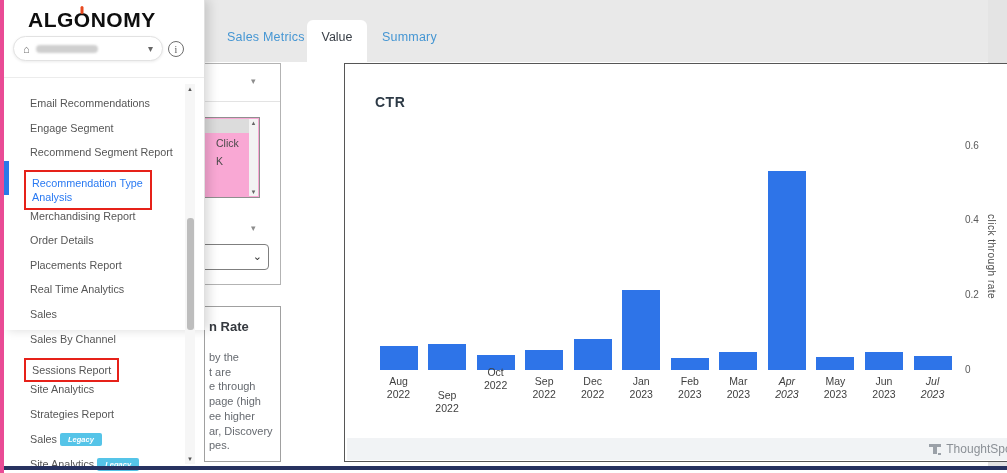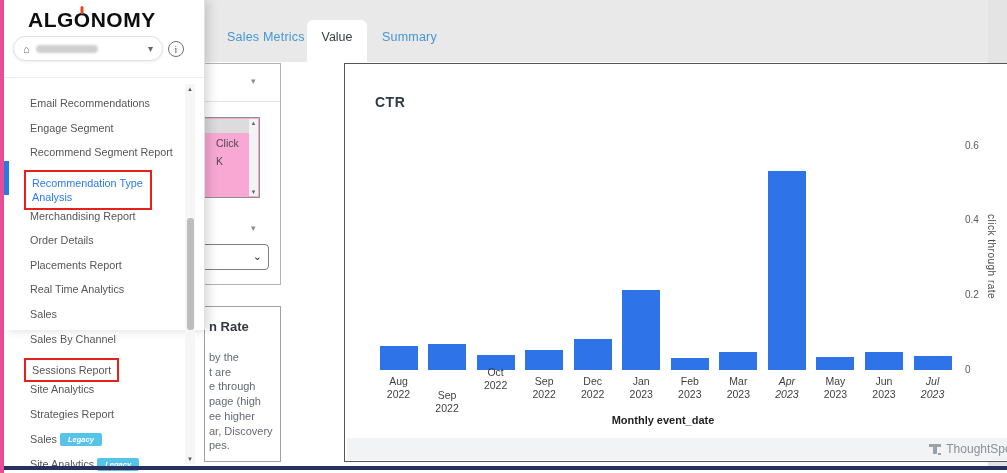--- a/index.html
+++ b/index.html
@@ -199,21 +199,20 @@
           <div>2023</div>
         </div>
       </div>
     <div id="yticks">
         <div class="yt" style="top: 300px;">0</div>
         <div class="yt" style="top: 225.2px;">0.2</div>
         <div class="yt" style="top: 150.4px;">0.4</div>
         <div class="yt" style="top: 75.6px;">0.6</div>
       </div>
     <div class="ylab">click through rate</div>
-    <div class="xlab">Monthly event_date</div>
     <div class="chart-footer">
       <div class="ts">
         <div class="ts-icon">
           <div class="bar1"></div>
             <div class="stem"></div>
             <div class="dot"></div>
         </div>
         <span class="ts-text">ThoughtSpot</span>
       </div>
     </div>

